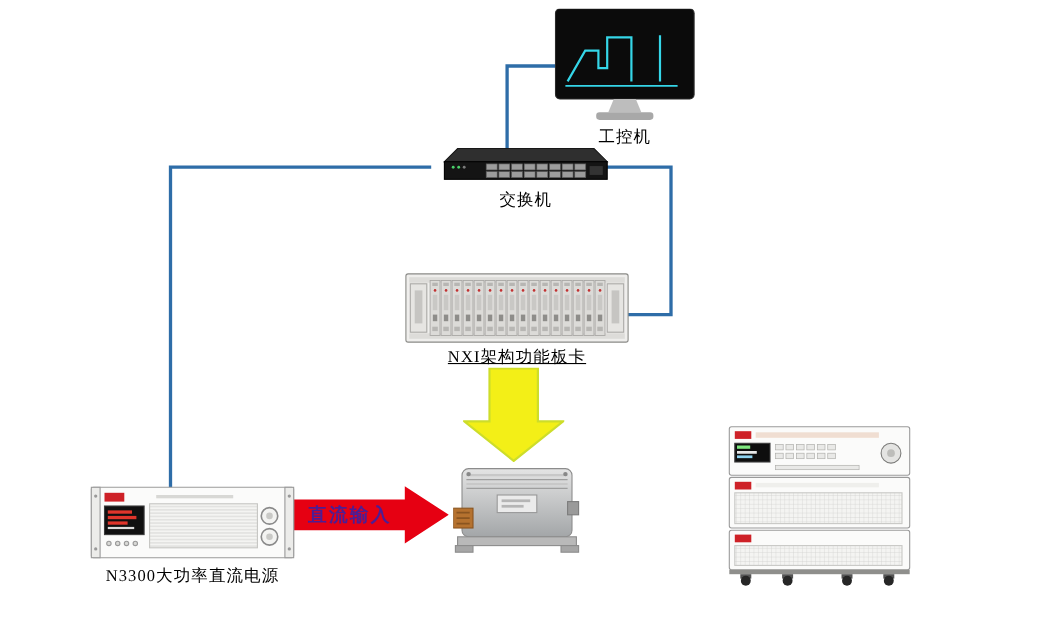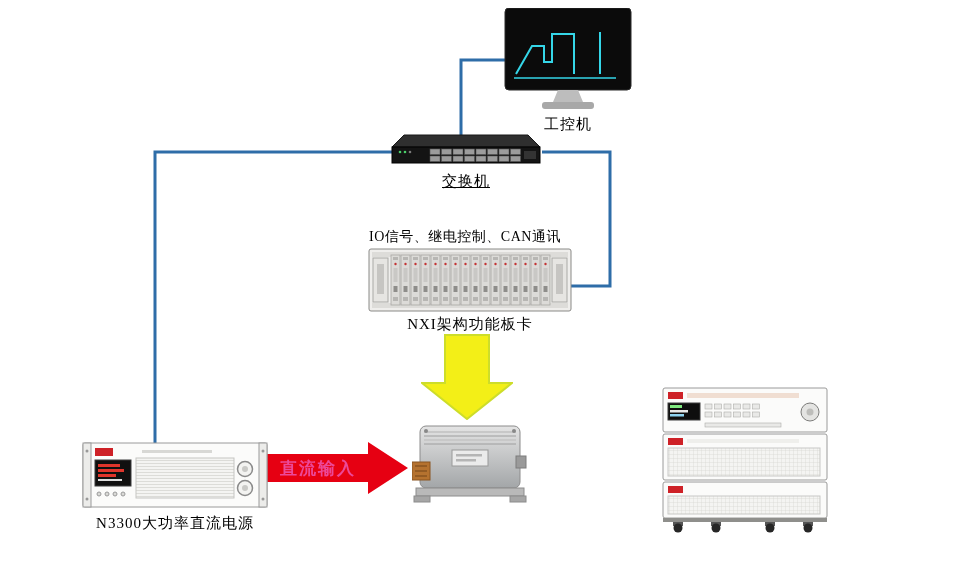--- a/index.html
+++ b/index.html
@@ -5,21 +5,21 @@
   * { margin:0; padding:0; box-sizing:border-box; }
   html,body { background:#ffffff; }
   body { font-family:"Liberation Serif", serif; color:#000; }
   .canvas { position:relative; width:957px; height:581px; background:#fff; overflow:hidden; }
   .layer { position:absolute; left:0; top:0; width:957px; height:581px; pointer-events:none; }
   .node { position:absolute; display:flex; flex-direction:column; align-items:center; }
   .lbl { text-align:center; font-size:15px; color:#000; margin-top:3px; letter-spacing:1px; white-space:nowrap; }
   .caption { position:absolute; font-size:14px; color:#000; text-align:center; letter-spacing:0.5px; white-space:nowrap; }
   .arrow { position:absolute; }
   .arrow-text { position:absolute; left:0; top:0; display:flex; align-items:center; justify-content:center;
-                color:#ec4899; font-weight:bold; font-size:17px; letter-spacing:2px;
+                color:#4c1d95; font-weight:bold; font-size:17px; letter-spacing:2px;
                 font-family:"Liberation Sans", sans-serif; }
   svg { display:block; }
 </style>
 </head>
 <body>
 
 <div class="canvas">
 
   <svg class="layer" width="957" height="581" viewBox="0 0 957 581">
     <polyline points="506,60 461,60 461,144" fill="none" stroke-width="3" stroke="#2e6da8"></polyline>
@@ -32,21 +32,21 @@
       <rect x="3" y="0" width="126" height="82" rx="4" fill="#0b0b0b" stroke="#2a2a2a"></rect>
       <polyline points="14,66 30,38 42,38 42,54 50,54 50,26 72,26 72,66" fill="none" stroke="#35d6e8" stroke-width="2"></polyline>
       <line x1="12" y1="70" x2="114" y2="70" stroke="#35d6e8" stroke-width="1.5"></line>
       <line x1="98" y1="66" x2="98" y2="24" stroke="#35d6e8" stroke-width="2"></line>
       <polygon points="56,82 76,82 81,94 51,94" fill="#bdbdbd"></polygon>
       <rect x="40" y="94" width="52" height="7" rx="3" fill="#a8a8a8"></rect>
     </svg>
     <div class="lbl">工控机</div>
   </div>
 
-  <div class="node" style="left:388px; top:131px; width:156px;text-decoration:underline;">
+  <div class="node" style="left:400px; top:131px; width:156px;">
     <svg width="156" height="38" viewBox="0 0 156 38">
       <polygon points="16,4 140,4 152,16 4,16" fill="#2f2f2f" stroke="#181818"></polygon>
       <rect x="4" y="16" width="148" height="16" fill="#141414" stroke="#000"></rect>
       <circle cx="12" cy="21" r="1.3" fill="#4ad06a"></circle>
       <circle cx="17" cy="21" r="1.3" fill="#4ad06a"></circle>
       <circle cx="22" cy="21" r="1.3" fill="#7a7a7a"></circle>
       <g fill="#9c9c9c" stroke="#565656" stroke-width="0.6">
         <rect x="42" y="18" width="10" height="5.5"></rect>
           <rect x="53.5" y="18" width="10" height="5.5"></rect>
         <rect x="65" y="18" width="10" height="5.5"></rect>
@@ -62,23 +62,22 @@
         <rect x="88" y="25" width="10" height="5.5"></rect>
           <rect x="99.5" y="25" width="10" height="5.5"></rect>
         <rect x="111" y="25" width="10" height="5.5"></rect>
           <rect x="122.5" y="25" width="10" height="5.5"></rect>
       </g>
       <rect x="136" y="20" width="12" height="8" fill="#333"></rect>
     </svg>
     <div class="lbl">交换机</div>
   </div>
 
-  <div class="caption" style="left:340px; top:228px; width:250px;">IO信号、继电控制、CAN通讯</div>
-
-  <div class="node" style="left:368px; top:248px; width:204px;">
+
+  <div class="node" style="left:368px; top:248px; width:204px;text-decoration:underline;">
     <svg width="204" height="64" viewBox="0 0 204 64">
       <defs>
         <g id="nxicard">
           <rect x="0" y="0" width="9" height="50" fill="#dcdbd8" stroke="#a8a7a4" stroke-width="0.8"></rect>
           <rect x="2" y="2" width="5" height="3" fill="#b7b6b3"></rect>
           <circle cx="4.5" cy="9" r="1.2" fill="#c23333"></circle>
           <rect x="2.5" y="13" width="4" height="14" fill="#c9c8c5"></rect>
           <rect x="2.5" y="31" width="4" height="6" fill="#8e8d8a"></rect>
           <rect x="2" y="42" width="5" height="4" fill="#b7b6b3"></rect>
         </g>

